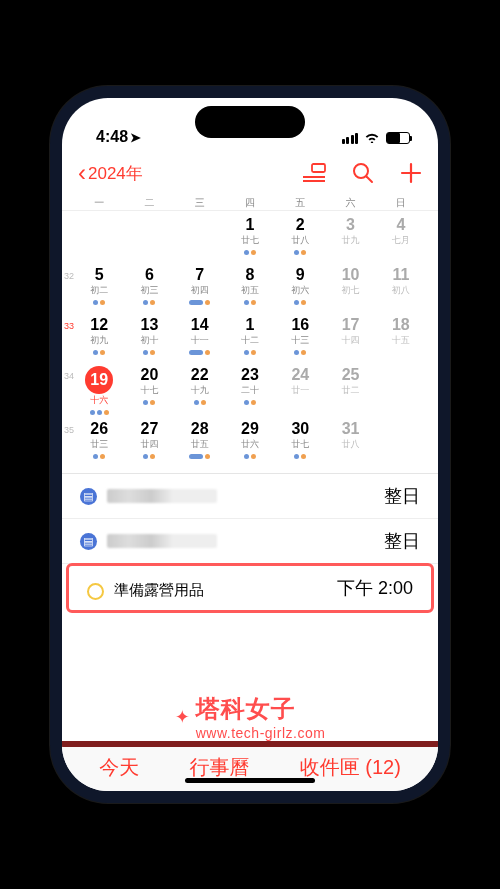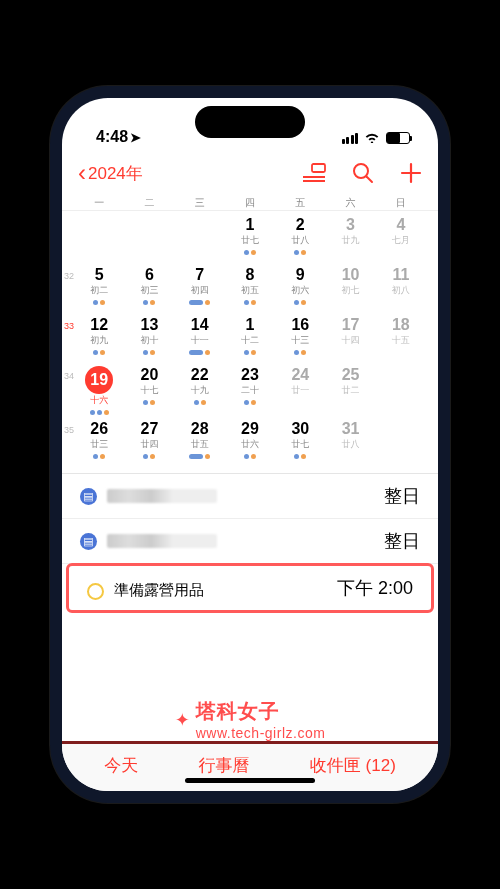--- a/index.html
+++ b/index.html
@@ -178,32 +178,32 @@
 
   .watermark {
     text-align:center;
     padding-top: 54px;
     margin-top:auto;
     display:flex; align-items:center; justify-content:center;
     gap:6px;
   }
   .wm-star { color:#ff4d4d; font-size:18px;}
   .wm-text { display:flex; flex-direction:column; align-items:flex-start; }
-  .wm-main { color:#ff4d4d; font-size:20px; font-weight:700; letter-spacing:1px; }
+  .wm-main { color:#ff4d4d; font-size:24px; font-weight:700; letter-spacing:1px; }
   .wm-sub { color:#ff4d4d; font-size:14px; letter-spacing:0.5px; }
 
   .tab-bar {
     height:50px;
-    border-top:3px solid #7f1d1d;
+    border-top:6px solid #7f1d1d;
     display:flex;
     align-items:center;
     justify-content:space-around;
     padding: 0 12px 4px;
     color:#ff3b30;
-    font-size:17px;
+    font-size:20px;
     background:#f9f9f9;
   }
   .home-indicator{
     position:absolute;
     bottom:8px; left:50%;
     transform:translateX(-50%);
     width:130px; height:5px;
     background:#000;
     border-radius:3px;
   }

